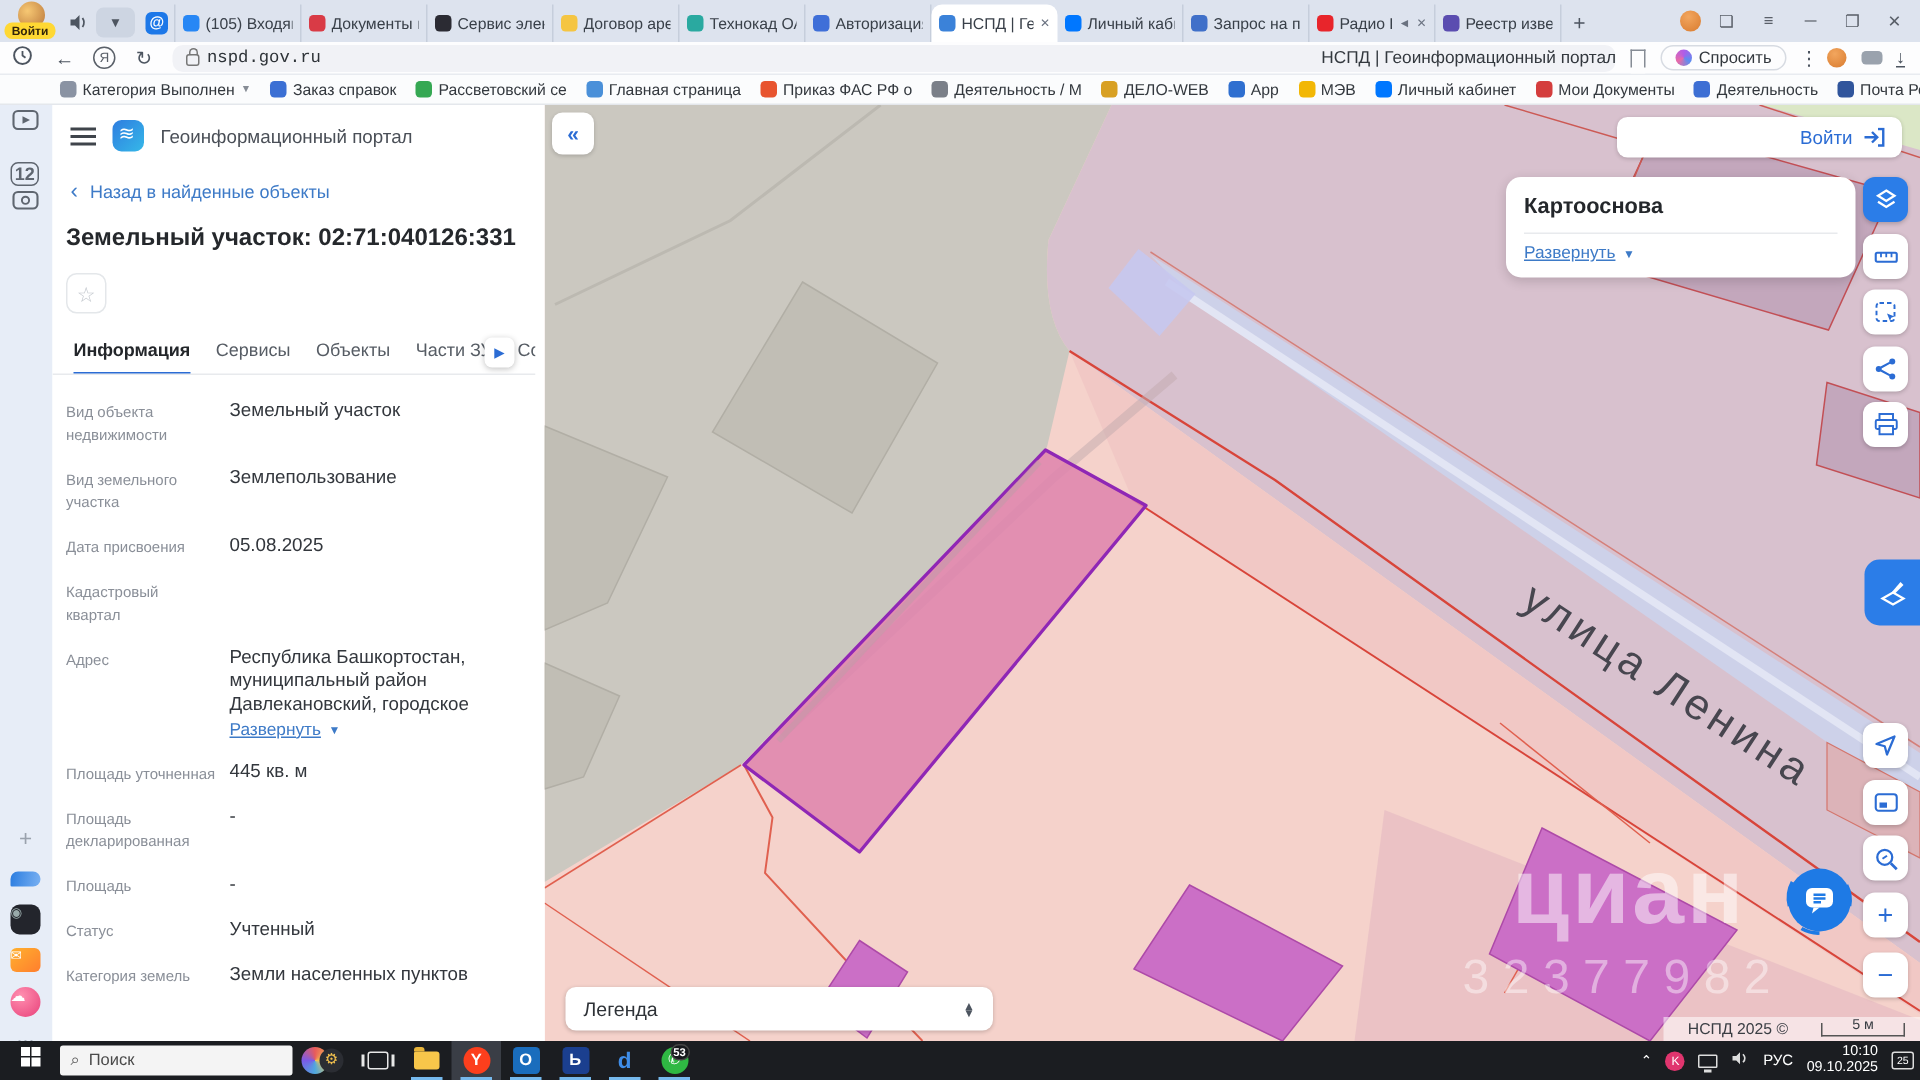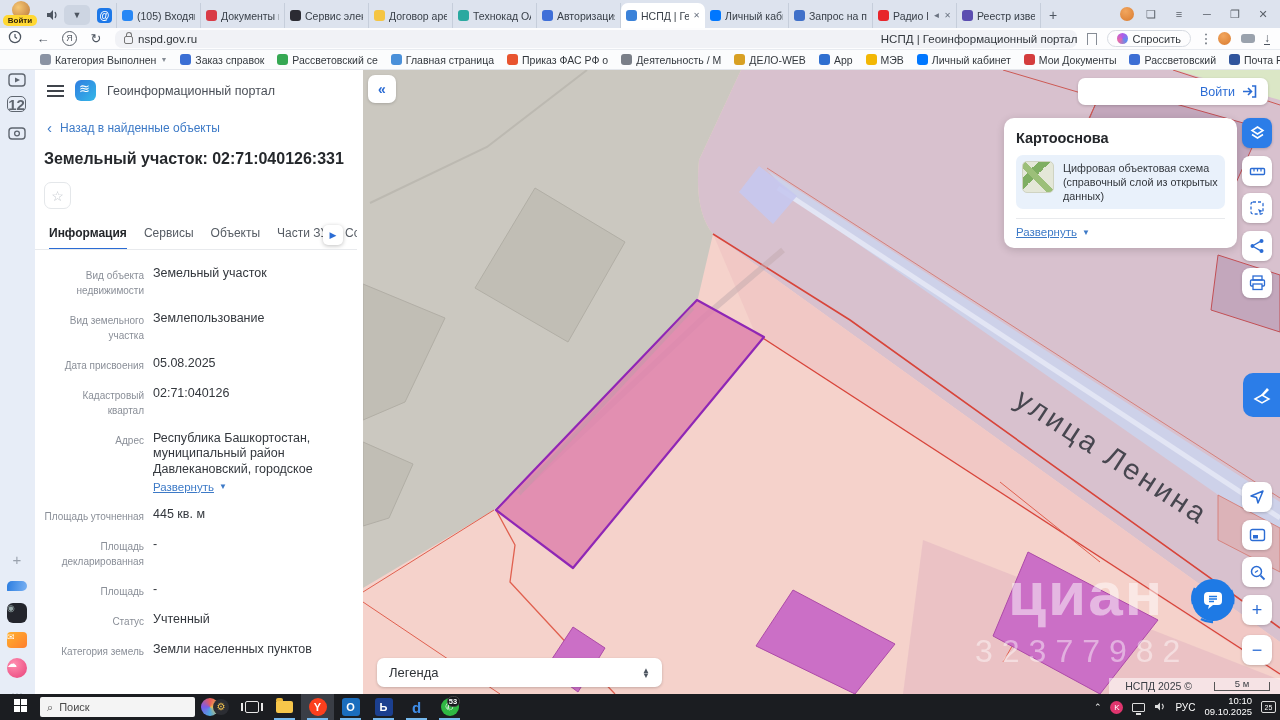--- a/index.html
+++ b/index.html
@@ -29,21 +29,21 @@
   #wc-person{width:14px;height:14px;border-radius:50%;background:radial-gradient(circle at 40% 30%,#f2a65e,#d97b2f);}
 
   
   #toolbar{position:absolute;left:0;top:28px;width:1280px;height:22px;background:#fdfdfe;display:flex;align-items:center;border-bottom:1px solid #e8ebf0;}
   .ticon{color:#4d5560;font-size:13px;width:26px;text-align:center;}
   #clock-ic{width:30px;}
   #ya-ic{width:15px;height:15px;border:1.3px solid #5a6069;border-radius:50%;font-size:9px;line-height:13px;text-align:center;margin:0 6px;color:#5a6069;}
   #addr{flex:1;height:18px;background:#f1f2f6;border-radius:7px;margin:0 6px;display:flex;align-items:center;position:relative;}
   #lock{width:9px;height:8px;border:1.2px solid #777;border-radius:2px;position:relative;margin:2px 5px 0 9px;}
   #lock:before{content:"";position:absolute;left:1px;top:-5px;width:4px;height:4px;border:1.2px solid #777;border-bottom:none;border-radius:3px 3px 0 0;}
-  #url{font-size:11.5px;color:#2e3338;}
+  #url{font-size:11.5px;color:#2e3338;font-family:Liberation Mono, monospace;}
   #ptitle{position:absolute;left:16px;right:0;text-align:right;font-size:11.5px;color:#33383e;}
   #flag{width:10px;height:12px;border:1.3px solid #868c95;border-bottom:none;position:relative;margin:0 10px 0 4px;}
   #flag:after{content:"";position:absolute;left:-1px;bottom:-4px;border:5px solid #fdfdfe;border-top:none;border-left-color:transparent;border-right-color:transparent;width:0;}
   #ask{height:17px;border:1px solid #d7dbe2;border-radius:9px;display:flex;align-items:center;gap:4px;padding:0 9px;font-size:11px;color:#33383e;margin-right:8px;}
   #ask .spark{width:11px;height:11px;border-radius:50%;background:conic-gradient(#b05ce8,#5c8ef0,#e86aa8,#b05ce8);}
   #dl{font-size:12px;color:#4d5560;border-bottom:1.5px solid #4d5560;line-height:10px;height:12px;margin:0 10px 0 4px;}
   #tb-person{width:13px;height:13px;border-radius:50%;background:radial-gradient(circle at 40% 30%,#f2a65e,#d97b2f);margin:0 5px;}
   #tb-shape{width:14px;height:9px;border-radius:3px;background:#9aa2ad;margin:0 5px;}
 
   
@@ -51,21 +51,21 @@
   .bm{display:flex;align-items:center;gap:4px;font-size:10.5px;color:#33383e;white-space:nowrap;}
   .bmic{width:11px;height:11px;border-radius:3px;flex:0 0 11px;}
   .bm .chev{display:none;font-size:7px;color:#868c95;}
   .bm .chev.show{display:inline;}
 
   
   #content{position:absolute;left:0;top:70px;width:1280px;height:624px;}
   
   #rail{position:absolute;left:0;top:0;width:35px;height:624px;background:#e7edf7;}
   .railic{position:absolute;left:7px;width:20px;height:20px;color:#5f6670;display:flex;align-items:center;justify-content:center;font-size:12px;}
-  .boxic{border:1.4px solid #5f6670;border-radius:5px;font-size:15px;font-weight:bold;width:19px;height:16px;}
+  .boxic{border:1.4px solid #5f6670;border-radius:5px;font-size:12px;font-weight:bold;width:19px;height:16px;margin-top:12px;}
   #ric-msgr{width:20px;height:10px;border-radius:6px 6px 6px 1px;background:linear-gradient(100deg,#2b7de0,#7ab1f2);}
   #ric-cam2{width:20px;height:20px;border-radius:6px;background:#23252c;color:#9aa;font-size:9px;}
   #ric-mail{width:20px;height:16px;border-radius:4px;background:linear-gradient(140deg,#ffb12e,#ff7e2e);color:#fff;font-size:9px;}
   #ric-disk{width:20px;height:20px;border-radius:50%;background:radial-gradient(circle at 35% 30%,#ff8fb0,#e8417a);color:#fff;font-size:10px;}
 
   
   #panel{position:absolute;left:35px;top:0;width:322px;height:624px;background:#fff;overflow:hidden;}
   #phead{display:flex;align-items:center;gap:11px;padding:10px 0 0 12px;}
   #ham{width:17px;height:12px;border-top:2px solid #3f444b;border-bottom:2px solid #3f444b;position:relative;}
   #ham:after{content:"";position:absolute;left:0;top:3px;width:17px;border-top:2px solid #3f444b;}
@@ -75,21 +75,21 @@
   #backlink{margin:18px 0 0 12px;font-size:12px;color:#3d7ac7;display:flex;gap:8px;align-items:center;}
   #obj-title{margin:14px 0 0 9px;font-size:16px;font-weight:bold;color:#25282c;}
   #star{margin:14px 0 0 9px;width:27px;height:27px;border:1px solid #e4e7ea;border-radius:7px;color:#c2c7cd;font-size:14px;display:flex;align-items:center;justify-content:center;}
   #ptabs-wrap{position:relative;margin-top:13px;height:28px;border-bottom:1px solid #e8eaed;overflow:hidden;}
   #ptabs{display:flex;gap:17px;padding-left:14px;height:28px;}
   .ptab{font-size:12px;color:#565c64;white-space:nowrap;padding-top:4px;}
   .ptab.active{color:#23262a;font-weight:bold;border-bottom:2.5px solid #2b6cd4;}
   #tab-more{position:absolute;right:14px;top:3px;width:20px;height:20px;background:#fff;border-radius:5px;box-shadow:0 1px 4px rgba(0,0,0,.25);color:#2b6cd4;font-size:9px;display:flex;align-items:center;justify-content:center;}
   #fields{padding:16px 10px 0 9px;}
   .frow{display:grid;grid-template-columns:100px 1fr;column-gap:9px;margin-bottom:13px;}
-  .flabel{font-size:10px;color:#8a8f98;line-height:1.5;padding-top:2px;text-align:right;}
+  .flabel{font-size:10px;color:#8a8f98;line-height:1.5;padding-top:2px;}
   .fval{font-size:12.5px;color:#33373d;line-height:1.22;}
   .expandrow{display:none;margin-top:3px;}
   .expandrow.show{display:flex;align-items:center;gap:5px;}
   .expand{font-size:11.5px;color:#3d7ac7;text-decoration:underline;}
   .echev{font-size:8px;color:#3d7ac7;}
 
   
   #mapwrap{position:absolute;left:363px;top:0;width:917px;height:624px;overflow:hidden;}
   #mapsvg{position:absolute;left:0;top:0;}
   .mbtn{position:absolute;background:#fff;border-radius:7px;box-shadow:0 1px 3px rgba(0,0,0,.18);display:flex;align-items:center;justify-content:center;color:#2b6cd4;}
@@ -340,21 +340,21 @@
     </div>
 
     <div class="bm">
       <span class="bmic" style="background: rgb(212, 61, 61);"></span>
       <span>Мои Документы</span>
 
     </div>
 
     <div class="bm">
       <span class="bmic" style="background: rgb(61, 111, 212);"></span>
-      <span>Рассветовский</span>
+      <span>Деятельность</span>
 
     </div>
 
     <div class="bm">
       <span class="bmic" style="background: rgb(48, 85, 156);"></span>
       <span>Почта России - М</span>
 
     </div>
 
   </div>
@@ -438,24 +438,20 @@
           <div class="flabel">Дата присвоения</div>
           <div class="fval">
             <span>05.08.2025</span>
             
           </div>
         </div>
 
 
         <div class="frow">
           <div class="flabel">Кадастровый квартал</div>
-          <div class="fval">
-            <span>02:71:040126</span>
-            
-          </div>
         </div>
 
         <div class="frow">
           <div class="flabel">Адрес</div>
           <div class="fval">
             <span>Республика Башкортостан, муниципальный район Давлекановский, городское</span>
             <div class="expandrow show">
               <a class="expand">Развернуть</a>
               <span class="echev">▼</span>
             </div>
@@ -563,24 +559,20 @@
       <div class="mbtn" id="login">
         <span>Войти</span>
         <svg width="15" height="13" viewBox="0 0 15 13">
             <path d="M1,6.5 h8 M6,3 l3.5,3.5 L6,10" stroke="#2b6cd4" stroke-width="1.6" fill="none"></path>
             <path d="M10,1 h3.5 v11 H10" stroke="#2b6cd4" stroke-width="1.6" fill="none"></path>
           </svg>
       </div>
 
       <div id="basemap">
         <div id="bm-title">Картооснова</div>
-        <div id="bm-row">
-          <div id="bm-thumb"></div>
-          <div id="bm-desc">Цифровая объектовая схема (справочный слой из открытых данных)</div>
-        </div>
         <div id="bm-div"></div>
         <div id="bm-expand">
           <span>Развернуть</span>
           <span class="echev">▼</span>
         </div>
       </div>
 
       <div class="tool act" style="top:48px">
         <svg width="17" height="17" viewBox="0 0 17 17">
             <path d="M8.5,2 L14,5.5 L8.5,9 L3,5.5 Z" fill="none" stroke="#fff" stroke-width="1.5"></path>

